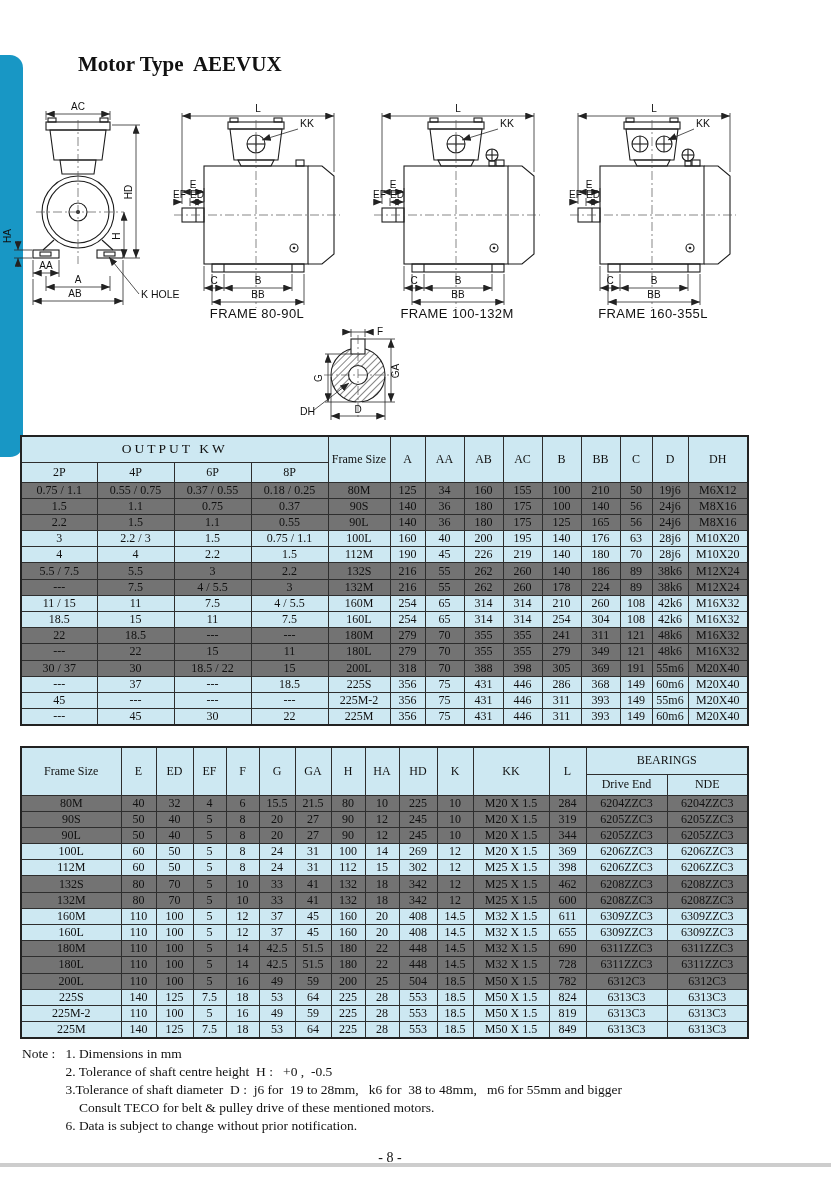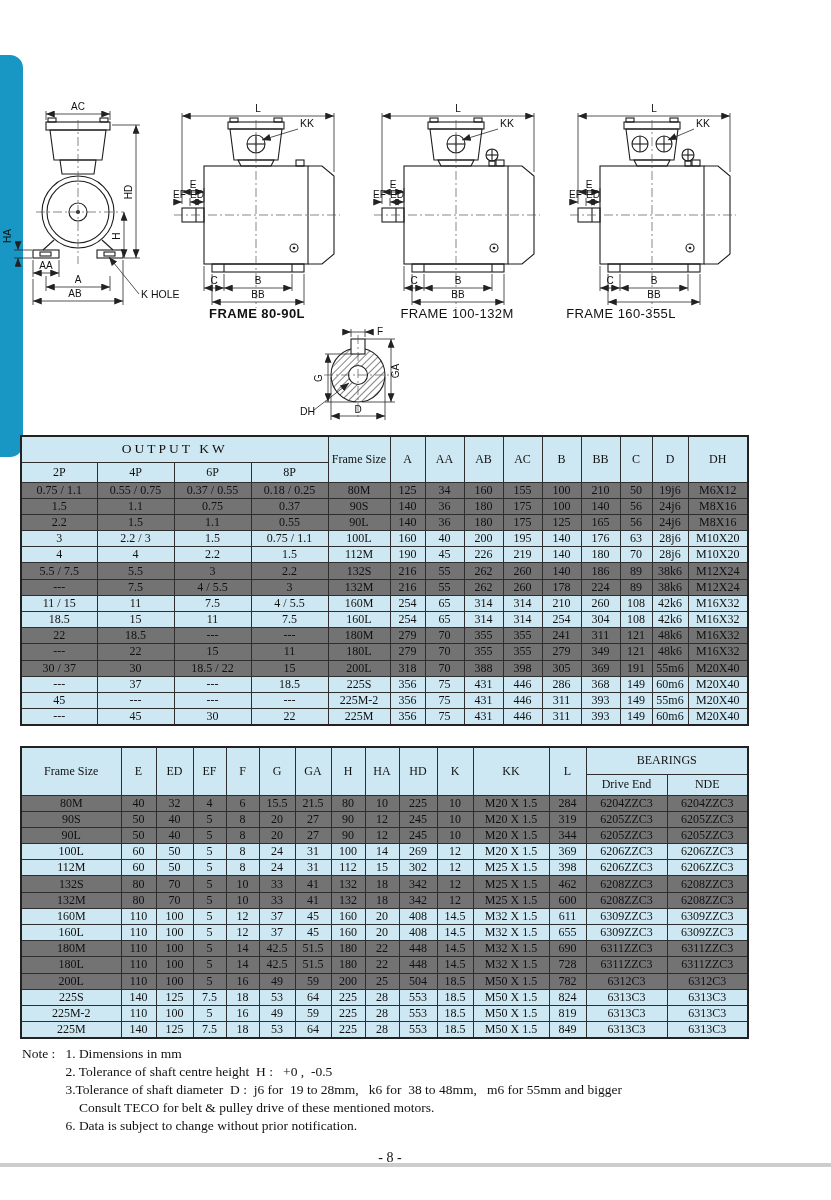--- a/index.html
+++ b/index.html
@@ -39,20 +39,21 @@
   .pagenum{position:absolute;left:0;top:1150px;width:780px;text-align:center;font-size:14px;}
   .scanline{position:absolute;left:0;top:1163px;width:831px;height:4px;background:#cdcdcd;}
 </style>
 </head>
 <body>
 
 <div class="page" style="--accent: #1897c5; --wm: #e8252b; --fill: #cde8f2;">
 
   <div class="accent-bar"></div>
 
+  <div class="title-left">Motor Type  AEEVUX</div>
 
   <div class="draw" style="left:2px;top:100px;">
     <svg width="185" height="212" viewBox="0 0 185 212">
       <defs>
         <marker id="fva" viewBox="0 0 10 8" refX="10" refY="4" markerWidth="9" markerHeight="7" orient="auto-start-reverse" markerUnits="userSpaceOnUse">
             <path d="M0 0L10 4L0 8Z" fill="#222"></path>
           </marker>
       </defs>
 
       <rect class="ln" x="44" y="22" width="64" height="8"></rect>
@@ -282,23 +283,23 @@
         <line class="dim" x1="120" y1="174" x2="120" y2="191"></line>
         <line class="dim" x1="52" y1="188" x2="120" y2="188" marker-start="url(#s3a)" marker-end="url(#s3a)"></line>
         <text class="dl" x="86" y="184" text-anchor="middle">B</text>
         <line class="dim" x1="40" y1="174" x2="40" y2="205"></line>
         <line class="dim" x1="132" y1="174" x2="132" y2="205"></line>
         <line class="dim" x1="40" y1="202" x2="132" y2="202" marker-start="url(#s3a)" marker-end="url(#s3a)"></line>
         <text class="dl" x="86" y="198" text-anchor="middle">BB</text>
       </svg>
     </div>
 
-  <div class="caption" style="left:172px;font-weight:bold;">FRAME 80-90L</div>
+  <div class="caption" style="left:172px;">FRAME 80-90L</div>
   <div class="caption" style="left:372px;">FRAME 100-132M</div>
-  <div class="caption" style="left:536px;">FRAME 160-355L</div>
+  <div class="caption" style="left:568px;">FRAME 160-355L</div>
 
   <div class="draw" style="left:298px;top:323px;">
     <svg width="115" height="105" viewBox="0 0 115 105">
       <defs>
         <marker id="sha" viewBox="0 0 10 8" refX="10" refY="4" markerWidth="9" markerHeight="7" orient="auto-start-reverse" markerUnits="userSpaceOnUse">
             <path d="M0 0L10 4L0 8Z" fill="#222"></path>
           </marker>
         <pattern id="hch" patternUnits="userSpaceOnUse" width="5" height="5" patternTransform="rotate(45)">
           <rect width="5" height="5" fill="#fff"></rect>
             <line x1="0" y1="0" x2="0" y2="5" stroke="#444" stroke-width="1.3"></line>

